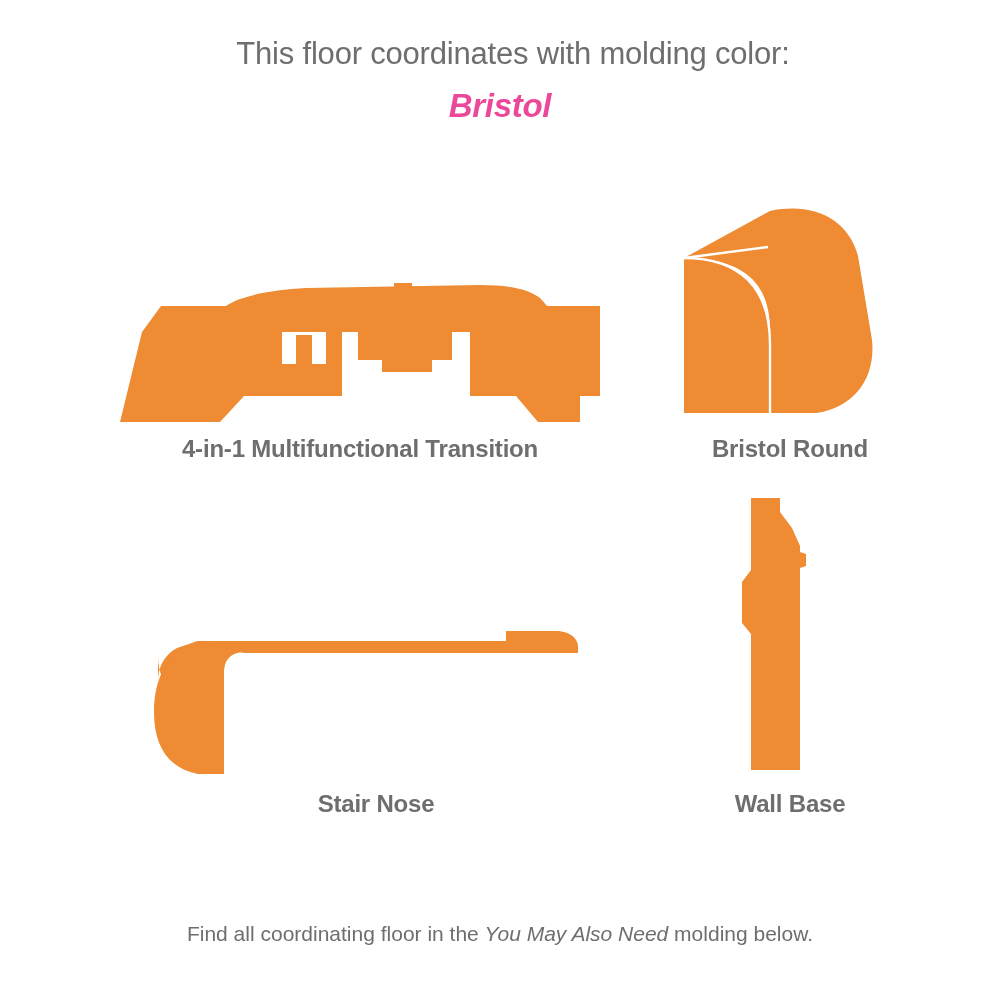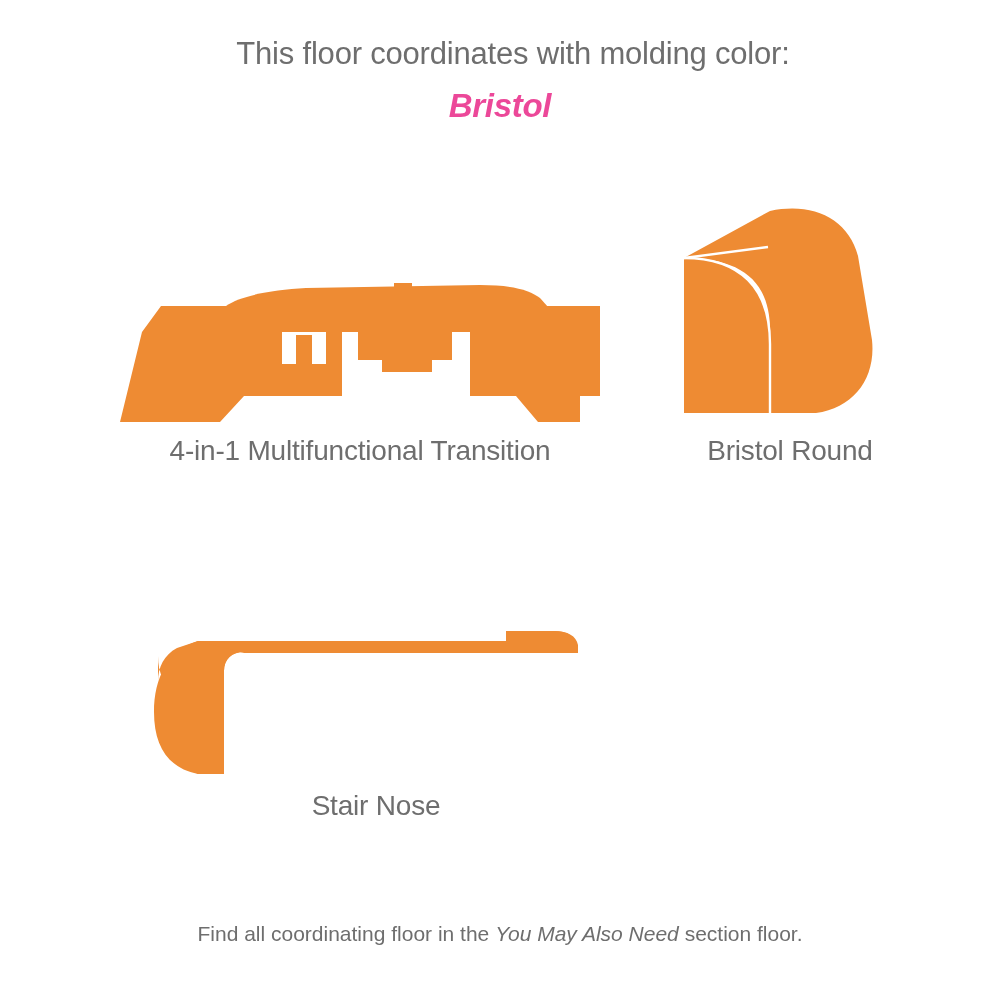--- a/index.html
+++ b/index.html
@@ -57,23 +57,23 @@
   .cell-art {
     position: relative;
     width: 100%;
   }
   .cell-art svg {
     display: block;
     overflow: visible;
   }
   .cell-label {
     text-align: center;
-    font-size: 28px;
+    font-size: 24px;
     color: #6e6e6e;
-    font-weight: 400;
+    font-weight: 700;
     letter-spacing: -0.2px;
     white-space: nowrap;
   }
 
   
   #cell-transition {
     left: 60px;
     top: 200px;
     width: 600px;
   }
@@ -258,18 +258,42 @@
                  L 478,141
                  C 492,141 500,146 502,155
                  L 502,163
                  L 168,163
                  Z" fill="#EE8B33"></path>
       </svg>
     </div>
     <div class="cell-label">Stair Nose</div>
   </div>
 
+  <div class="cell" id="cell-wall-base">
+    <div class="cell-art">
+      <svg viewBox="0 0 300 300" width="300" height="300" xmlns="http://www.w3.org/2000/svg">
+        <path d="M 111,8
+                 L 140,8
+                 L 140,22
+                 L 152,38
+                 L 160,56
+                 L 160,62
+                 L 166,64
+                 L 166,76
+                 L 160,78
+                 L 160,206
+                 L 160,280
+                 L 111,280
+                 L 111,144
+                 L 102,133
+                 L 102,92
+                 L 111,80
+                 Z" fill="#EE8B33"></path>
+      </svg>
+    </div>
+    <div class="cell-label">Wall Base</div>
+  </div>
 
   <div class="footer">
-    <span>Find all coordinating floor in the </span><span class="em">You May Also Need</span><span> section floor.</span>
+    <span>Find all coordinating floor in the </span><span class="em">You May Also Need</span><span> molding below.</span>
   </div>
 
 </div>
 
 </body></html>

